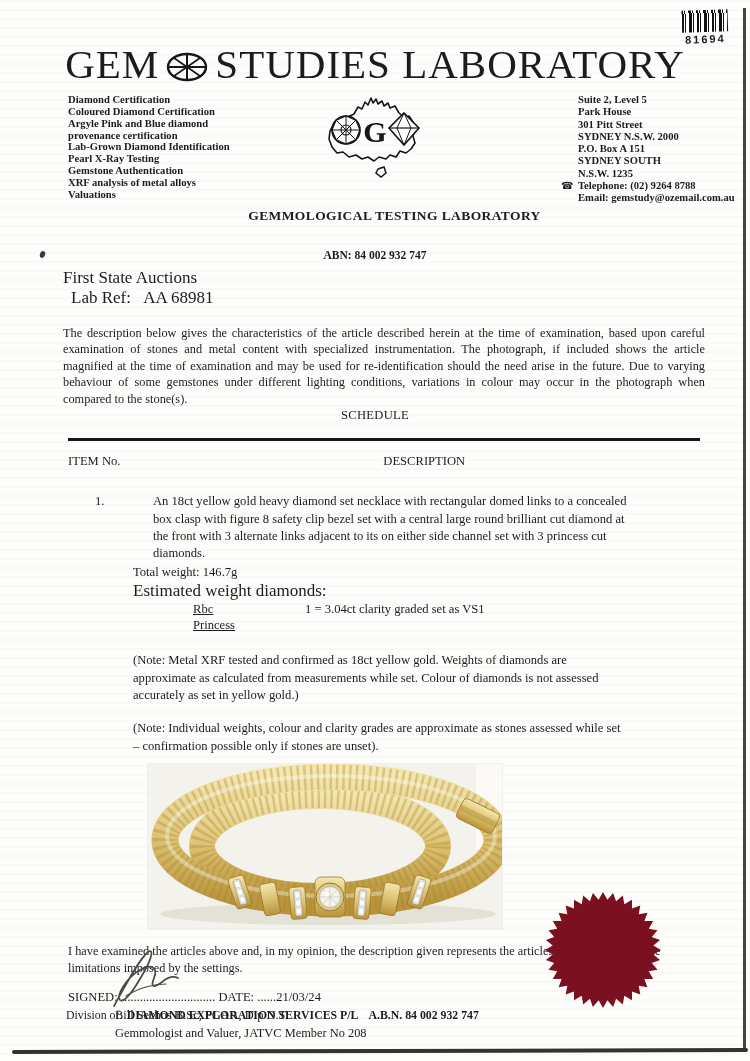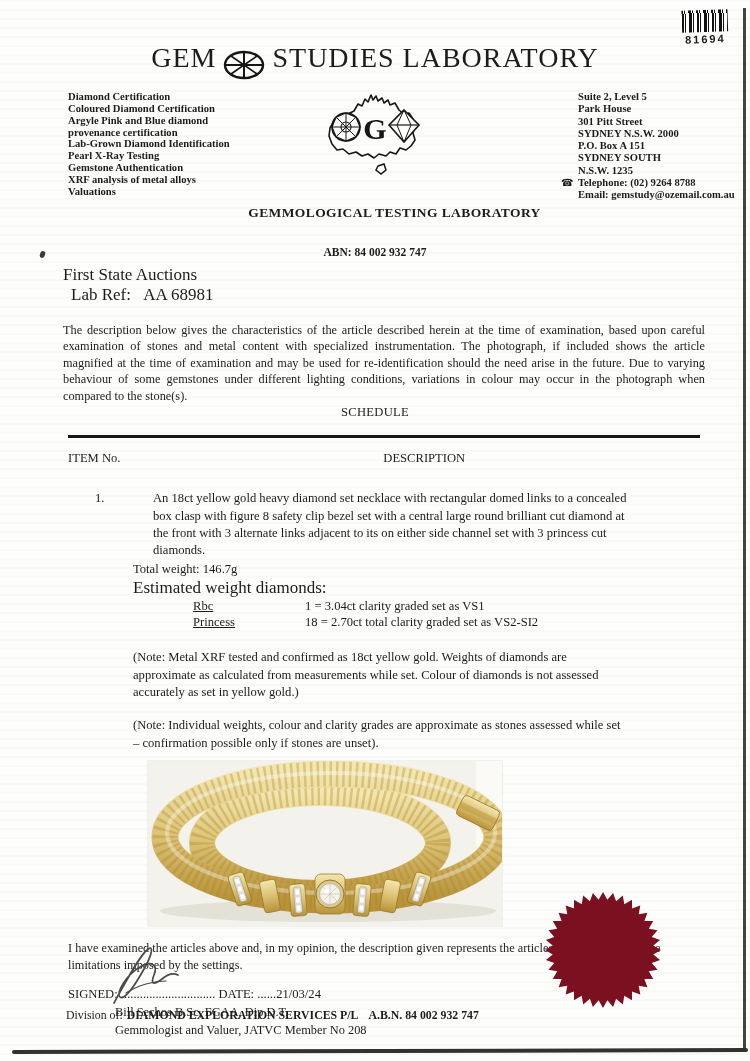--- a/index.html
+++ b/index.html
@@ -12,21 +12,21 @@
   }
   
   .edge-bottom{position:absolute;left:12px;right:2px;bottom:8px;height:4px;background:#33322f;border-radius:2px;transform:rotate(-0.15deg);}
   .edge-right{position:absolute;right:4px;top:8px;bottom:10px;width:3px;background:#45443f;}
   
   .barcode-wrap{position:absolute;top:10px;right:22px;text-align:center;transform:rotate(-2deg);}
   .barcode-bars{width:46px;height:22px;margin:0 auto;
     background:repeating-linear-gradient(90deg,#121212 0 2px,#fff 2px 3px,#121212 3px 4px,#fff 4px 7px,#121212 7px 10px,#fff 10px 11px,#121212 11px 12px,#fff 12px 15px);}
   .barcode-num{font-family:"Liberation Sans","DejaVu Sans",sans-serif;font-weight:bold;font-size:11px;letter-spacing:2px;margin-top:1px;}
   
-  .title{margin-top:44px;text-align:center;font-size:28px;line-height:1;font-weight:normal;letter-spacing:1px;display:flex;justify-content:center;gap:6px;}
+  .title{margin-top:44px;text-align:center;font-size:41px;line-height:1;font-weight:normal;letter-spacing:1px;display:flex;align-items:center;justify-content:center;gap:6px;}
   .title svg{margin-top:4px;}
   
   .header-cols{position:relative;height:112px;margin-top:7px;}
   .services{position:absolute;left:68px;top:2px;font-size:10.6px;font-weight:bold;line-height:1.12;}
   .logo{position:absolute;left:50%;transform:translateX(-50%);top:-2px;}
   .address{position:absolute;left:578px;top:2px;font-size:10.6px;font-weight:bold;line-height:1.16;}
   .tel-line{position:relative;}
   .tel-icon{position:absolute;left:-17px;top:0;font-size:10px;font-weight:normal;}
   .subtitle{text-align:center;font-size:13.5px;font-weight:bold;margin-top:4px;letter-spacing:0.4px;padding-left:39px;}
   .abn{text-align:center;font-size:11.5px;font-weight:bold;margin-top:25px;}
@@ -168,21 +168,20 @@
   </div>
 
   <div class="tw">Total weight:  146.7g</div>
   <div class="ew">Estimated weight diamonds:</div>
   <div class="wrow">
     <span class="wt">Rbc</span>
     <span>1 = 3.04ct clarity graded set as VS1</span>
   </div>
   <div class="wrow">
     <span class="wt">Princess</span>
-    <span>18 = 2.70ct total clarity graded set as VS2-SI2</span>
   </div>
 
   <div class="note">(Note:  Metal XRF tested and confirmed as 18ct yellow gold.  Weights of diamonds are approximate as calculated from measurements while set.  Colour of diamonds is not assessed accurately as set in yellow gold.)</div>
   <div class="note second">(Note:  Individual weights, colour and clarity grades are approximate as stones assessed while set – confirmation possible only if stones are unset).</div>
 
   
   <svg class="photo" viewBox="0 0 354 165">
     <defs>
       <linearGradient id="goldGrad" x1="0" y1="0" x2="0" y2="1">
         <stop offset="0" stop-color="#f3e6ae"></stop>

